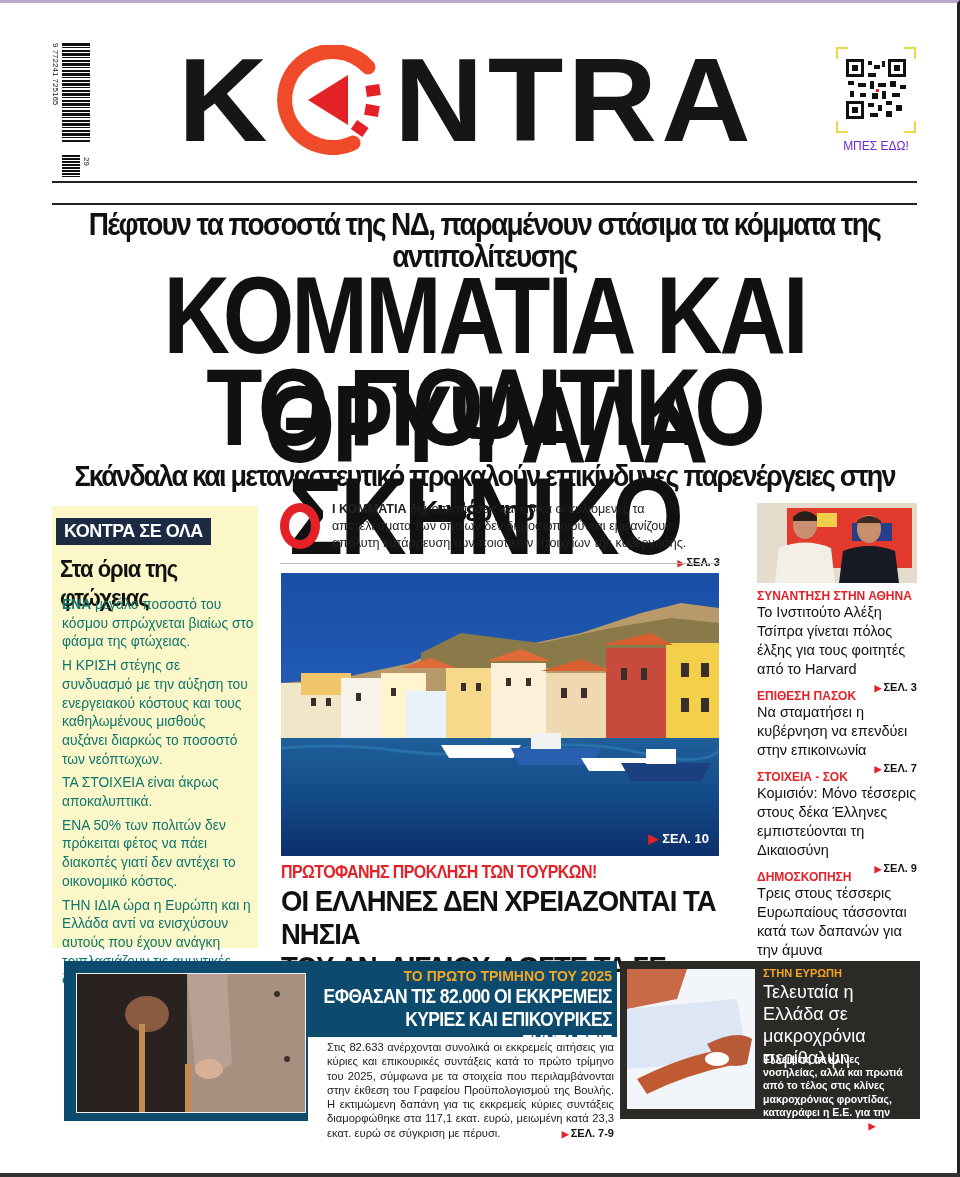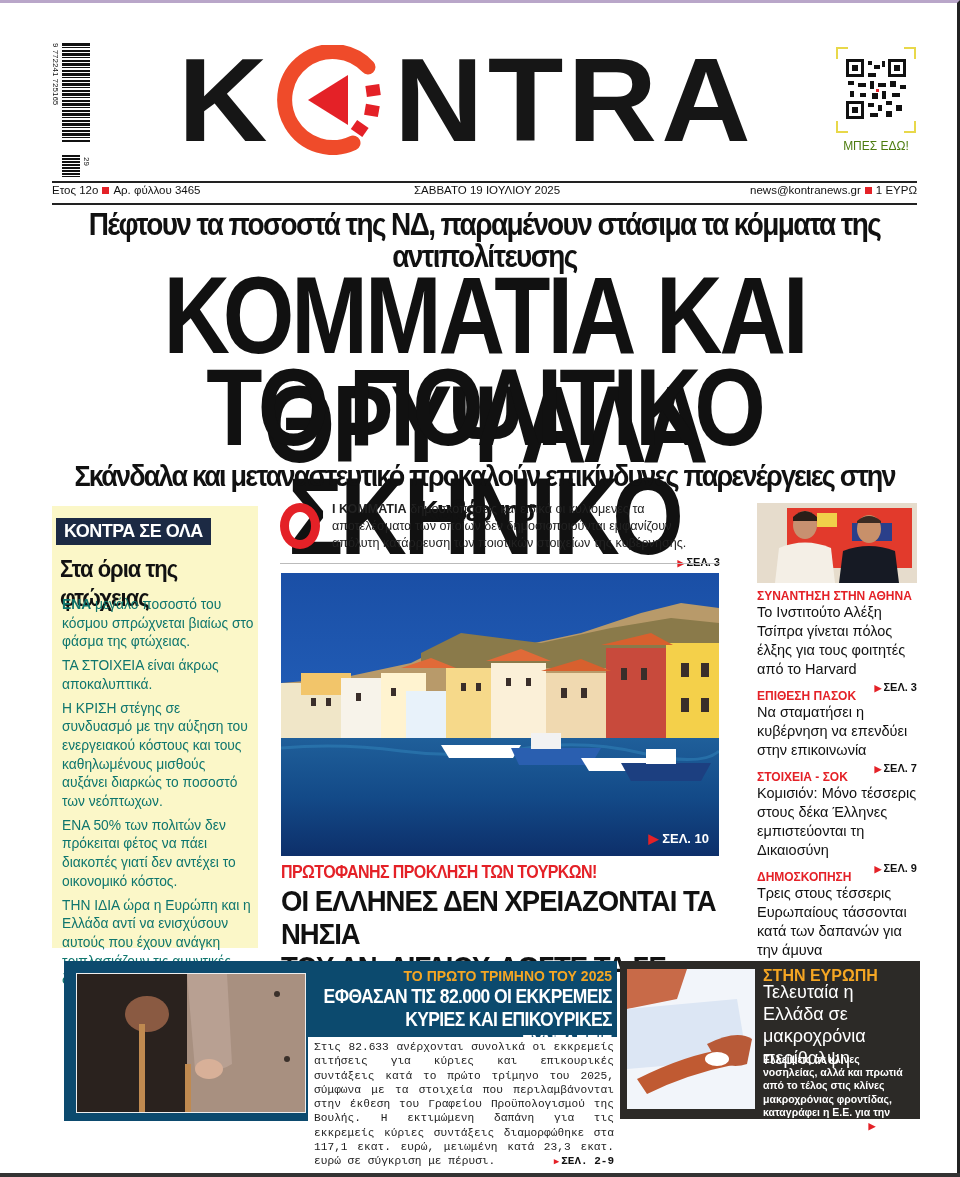--- a/index.html
+++ b/index.html
@@ -15,21 +15,21 @@
     background: repeating-linear-gradient(180deg, #111 0 2px, #fff 2px 3px); }
   .barcode .digits { position: absolute; left: -2px; top: 2px; width: 10px; font-size: 8px; writing-mode: vertical-rl; font-family: "Liberation Sans Narrow", "Liberation Sans", sans-serif; }
   .barcode .digits2 { position: absolute; left: 30px; top: 116px; font-size: 8px; writing-mode: vertical-rl; }
 
   .logo { position: absolute; left: 178px; top: 42px; height: 110px; width: 610px; display: flex; align-items: center; }
   .logo .lt { font-family: "Liberation Sans", sans-serif; font-weight: 900; font-size: 118px; letter-spacing: 4px; color: #161616; line-height: 1; transform: scaleX(1.05); transform-origin: left; }
   .logo .o-mark { width: 115px; height: 110px; margin: 0 6px; position: relative; }
 
   .qr { position: absolute; left: 836px; top: 44px; width: 80px; height: 86px; }
   .qr .corner { position: absolute; width: 12px; height: 12px; border-color: #e8d84a; border-style: solid; }
-  .qr-label { position: absolute; left: 828px; top: 136px; width: 96px; text-align: center; font-size: 12px; color: #4d7c0f; }
+  .qr-label { position: absolute; left: 828px; top: 136px; width: 96px; text-align: center; font-size: 12px; color: #6d28d9; }
 
   .rule { position: absolute; left: 52px; width: 865px; height: 2px; background: #222; }
   .infobar { position: absolute; left: 52px; top: 181px; width: 865px; height: 16px; font-size: 11.5px; font-family: "Liberation Sans", sans-serif; }
   .infobar .left { position: absolute; left: 0; top: 0; }
   .infobar .center { position: absolute; left: 362px; top: 0; }
   .infobar .right { position: absolute; right: 0; top: 0; }
   .redsq { display: inline-block; width: 7px; height: 7px; background: #e42127; margin: 0 4px 1px 4px; vertical-align: middle; }
 
   
   .kicker { position: absolute; left: 52px; top: 210px; width: 865px; text-align: center; font-weight: 900; font-size: 28px; letter-spacing: -1.6px; line-height: 1; transform: scaleY(1.12); }
@@ -68,26 +68,26 @@
   .rc-kicker { font-weight: 900; font-size: 12px; color: #e42127; }
   .rc-text { font-size: 14.5px; line-height: 19px; color: #111; }
   .rc-text .pageref { float: right; margin-top: 18px; }
   .rc-gap { height: 4px; }
 
   
   .pension { position: absolute; left: 64px; top: 958px; width: 553px; height: 160px; background: #0c4a6e; }
   .pension .photo { position: absolute; left: 12px; top: 12px; width: 230px; height: 140px; border: 1px solid #eee; overflow: hidden; background: #3a2f28; }
   .pension .kick { position: absolute; left: 250px; top: 6px; width: 298px; text-align: right; font-weight: 900; font-size: 14px; color: #f5a623; transform: scaleY(1.1); }
   .pension .head { position: absolute; left: 250px; top: 24px; width: 298px; text-align: right; font-weight: 900; font-size: 17.5px; line-height: 20px; color: #fff; letter-spacing: -0.6px; transform: scaleY(1.15); transform-origin: top; }
-  .pension .body { position: absolute; left: 244px; top: 76px; width: 310px; height: 88px; background: #fff; padding: 3px 4px 0 6px; font-family: Liberation Mono, monospace; font-size: 11.2px; line-height: 14.3px; color: #222; text-align: justify; }
+  .pension .body { position: absolute; left: 244px; top: 76px; width: 310px; height: 88px; background: #fff; padding: 3px 4px 0 19px; font-family: Liberation Sans, sans-serif; font-size: 11.2px; line-height: 14.3px; color: #222; text-align: justify; }
   .pension .body .pageref { float: right; }
 
   .europe { position: absolute; left: 620px; top: 958px; width: 300px; height: 158px; background: #2c2a27; }
   .europe .photo { position: absolute; left: 7px; top: 8px; width: 128px; height: 140px; overflow: hidden; background: #eef3fa; }
-  .europe .kick { position: absolute; left: 143px; top: 6px; font-weight: 900; font-size: 16px; color: #f5a623; }
+  .europe .kick { position: absolute; left: 143px; top: 6px; font-weight: 900; font-size: 11px; color: #f5a623; }
   .europe .head { position: absolute; left: 143px; top: 20px; width: 152px; font-size: 18px; line-height: 22px; color: #fff; }
   .europe .body { position: absolute; left: 143px; top: 92px; width: 154px; font-size: 10.5px; line-height: 13.2px; color: #fff; font-weight: 700; }
   .europe .body .pageref { float: right; color: #fff; }
 
   .bottom-rule { position: absolute; left: 0; top: 1170px; width: 960px; height: 7px; background: #333; }
 </style>
 </head>
 <body>
 
 <div class="page">
@@ -146,43 +146,34 @@
         <rect x="40" y="42" width="6" height="4" fill="#111"></rect>
       <rect x="50" y="46" width="6" height="6" fill="#111"></rect>
         <rect x="24" y="54" width="8" height="4" fill="#111"></rect>
         <rect x="40" y="52" width="6" height="6" fill="#111"></rect>
       <rect x="30" y="30" width="3" height="3" fill="#e42127"></rect>
     </svg>
   </div>
   <div class="qr-label">ΜΠΕΣ ΕΔΩ!</div>
 
   <div class="rule" style="top:178px;"></div>
-  <div class="infobar">
-    <div class="left">
-      <span>Ετος 12ο</span><span class="redsq"></span><span>Αρ. φύλλου 3465</span>
-    </div>
-    <div class="center">ΣΑΒΒΑΤΟ 19 ΙΟΥΛΙΟΥ 2025</div>
-    <div class="right">
-      <span>news@kontranews.gr</span><span class="redsq"></span><span>1 ΕΥΡΩ</span>
-    </div>
-  </div>
   <div class="rule" style="top:200px;"></div>
 
   <div class="kicker">Πέφτουν τα ποσοστά της ΝΔ, παραμένουν στάσιμα τα κόμματα της αντιπολίτευσης</div>
   <div class="headline" style="top:258px;">ΚΟΜΜΑΤΙΑ ΚΑΙ ΘΡΥΨΑΛΑ</div>
   <div class="headline" style="top:350px;">ΤΟ ΠΟΛΙΤΙΚΟ ΣΚΗΝΙΚΟ</div>
   <div class="subhead">Σκάνδαλα και μεταναστευτικό προκαλούν επικίνδυνες παρενέργειες στην Κυβέρνηση</div>
 
   <div class="leftcol">
     <div class="lc-tag">ΚΟΝΤΡΑ ΣΕ ΟΛΑ</div>
     <div class="lc-title">Στα όρια της φτώχειας</div>
     <div class="lc-body">
       <p><b>ΕΝΑ</b><span> μεγάλο ποσοστό του κόσμου σπρώχνεται βιαίως στο φάσμα της φτώχειας.</span></p>
+      <p><span>Η ΚΡΙΣΗ στέγης σε συνδυασμό με την αύξηση του ενεργειακού κόστους και τους καθηλωμένους μισθούς αυξάνει διαρκώς το ποσοστό των νεόπτωχων.</span></p>
       <p><span>ΤΑ ΣΤΟΙΧΕΙΑ είναι άκρως αποκαλυπτικά.</span></p>
-      <p><span>Η ΚΡΙΣΗ στέγης σε συνδυασμό με την αύξηση του ενεργειακού κόστους και τους καθηλωμένους μισθούς αυξάνει διαρκώς το ποσοστό των νεόπτωχων.</span></p>
       <p><span>ΕΝΑ 50% των πολιτών δεν πρόκειται φέτος να πάει διακοπές γιατί δεν αντέχει το οικονομικό κόστος.</span></p>
       <p><span>ΤΗΝ ΙΔΙΑ ώρα η Ευρώπη και η Ελλάδα αντί να ενισχύσουν αυτούς που έχουν ανάγκη τριπλασιάζουν τις αμυντικές δαπάνες.</span></p>
     </div>
   </div>
 
   <div class="lead">
     <div class="bigO"></div>
     <div class="text">
       <b>Ι ΚΟΜΜΑΤΙΑ</b><span> δημοσκοπήσεις και ειδικά οι κυλιόμενες τα αποτελέσματα των οποίων δεν δημοσιοποιούνται εμφανίζουν απόλυτη κατάρρευση των ποιοτικών στοιχείων της κυβέρνησης.</span>
       <span class="pageref" style="float:right;margin-top:2px;"><span class="tri">▶</span><span>ΣΕΛ. 3</span></span>
@@ -308,21 +299,21 @@
         <circle cx="210" cy="85" r="3" fill="#3a302a"></circle>
       </svg>
     </div>
     <div class="kick">ΤΟ ΠΡΩΤΟ ΤΡΙΜΗΝΟ ΤΟΥ 2025</div>
     <div class="head">
       <div>ΕΦΘΑΣΑΝ ΤΙΣ 82.000 ΟΙ ΕΚΚΡΕΜΕΙΣ</div>
       <div>ΚΥΡΙΕΣ ΚΑΙ ΕΠΙΚΟΥΡΙΚΕΣ ΣΥΝΤΑΞΕΙΣ</div>
     </div>
     <div class="body">
       <span>Στις 82.633 ανέρχονται συνολικά οι εκκρεμείς αιτήσεις για κύριες και επικουρικές συντάξεις κατά το πρώτο τρίμηνο του 2025, σύμφωνα με τα στοιχεία που περιλαμβάνονται στην έκθεση του Γραφείου Προϋπολογισμού της Βουλής. Η εκτιμώμενη δαπάνη για τις εκκρεμείς κύριες συντάξεις διαμορφώθηκε στα 117,1 εκατ. ευρώ, μειωμένη κατά 23,3 εκατ. ευρώ σε σύγκριση με πέρυσι.</span>
-      <span class="pageref"><span class="tri">▶</span><span>ΣΕΛ. 2-9</span></span>
+      <span class="pageref"><span class="tri">▶</span><span>ΣΕΛ. 7-9</span></span>
     </div>
   </div>
 
   <div class="europe">
     <div class="photo">
       <svg width="128" height="140" viewBox="0 0 128 140">
         <rect width="128" height="140" fill="#f2f5fa"></rect>
         <path d="M0 0 L60 0 L50 30 L0 40 Z" fill="#c86a48"></path>
         <path d="M0 40 L110 30 L120 90 L0 100 Z" fill="#dce6f4"></path>
         <path d="M10 110 Q60 85 100 80 L110 95 Q60 105 20 125 Z" fill="#c05a32"></path>

